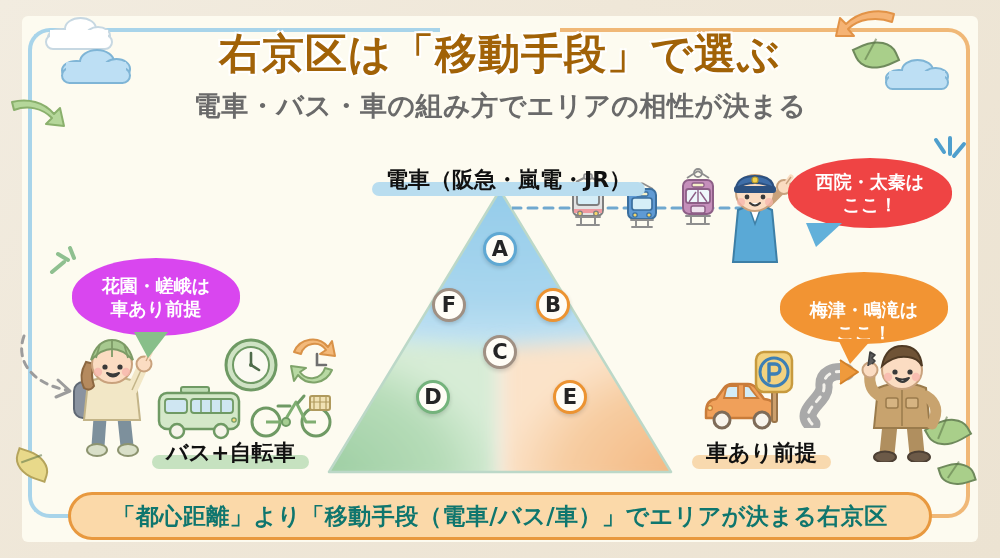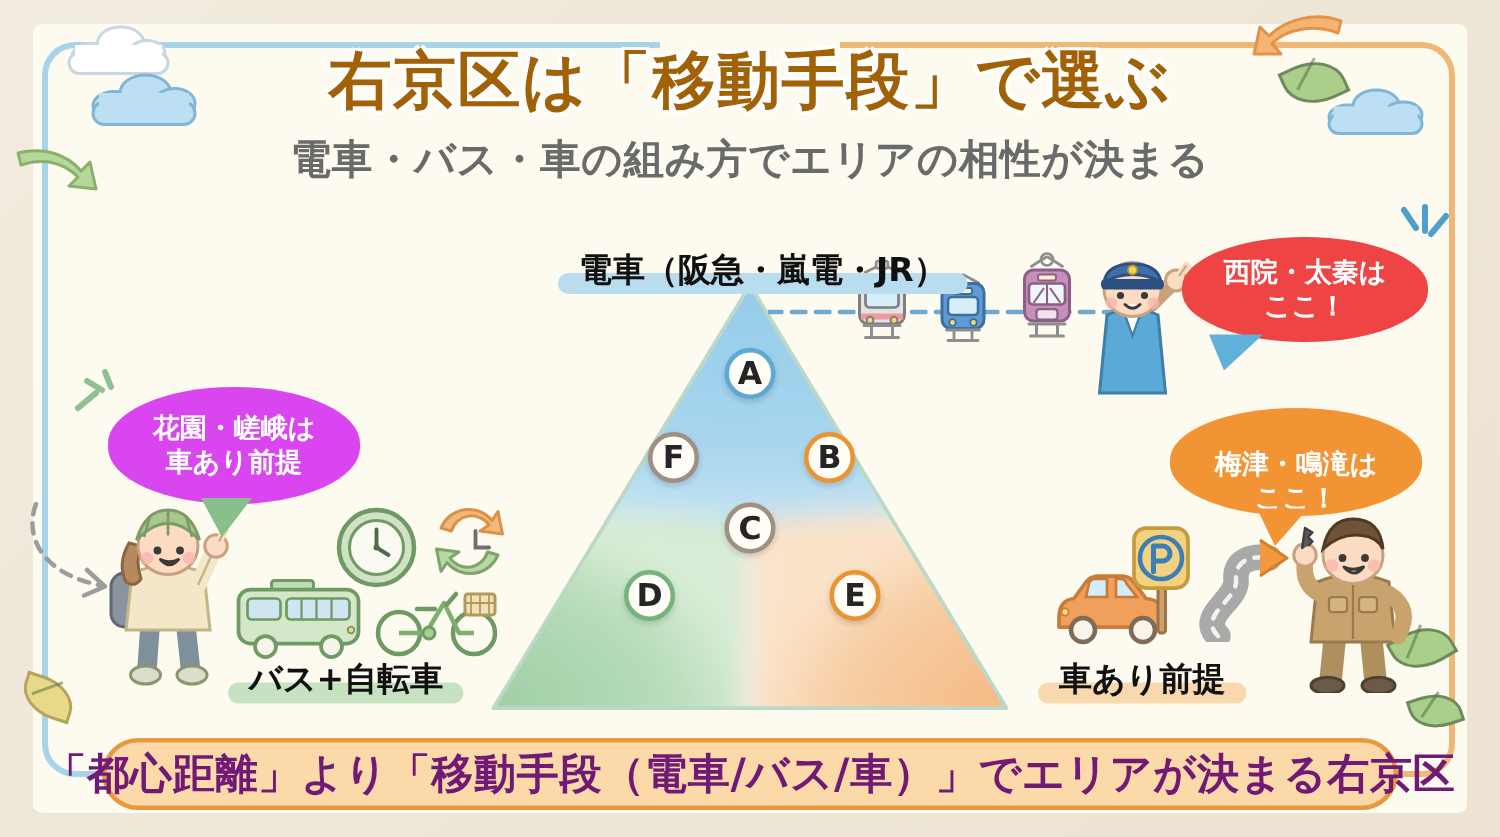--- a/index.html
+++ b/index.html
@@ -95,21 +95,21 @@
   #bubble-or{left:780px;top:272px;width:168px;height:72px;background:#f29433;justify-content:flex-end;}
   #bubble-or .tail{left:58px;bottom:-20px;
     border-left:12px solid transparent;border-right:22px solid transparent;
     border-top:25px solid #f29433;}
   .spark{position:absolute;}
 
   
   #banner{position:absolute;left:68px;top:492px;width:864px;height:48px;
     background:#fbd9a9;border:3px solid #e8993f;border-radius:24px;
     display:flex;align-items:center;justify-content:center;
-    font-size:28px;font-weight:bold;color:#701a75;letter-spacing:.5px;box-sizing:border-box;z-index:9;}
+    font-size:23px;font-weight:bold;color:#0f766e;letter-spacing:.5px;box-sizing:border-box;z-index:9;}
 
   
   .ill{position:absolute;}
   .nowrap{white-space:nowrap;}
 </style>
 </head>
 <body>
 
 <div id="stage">
 

